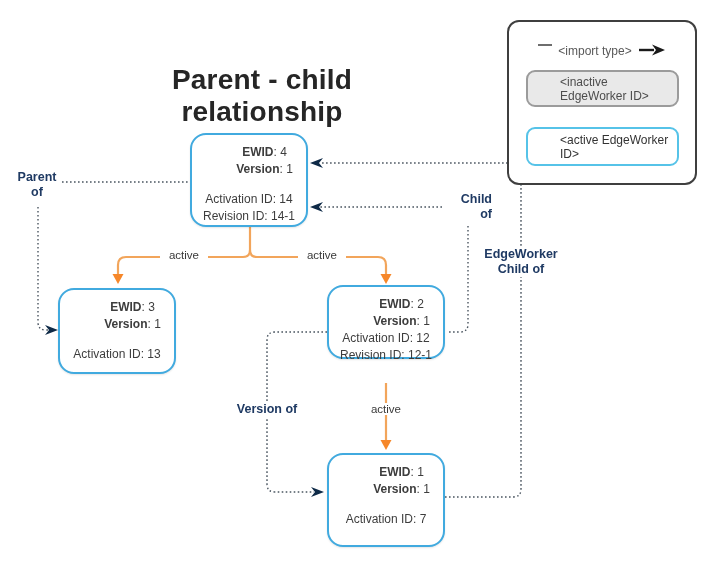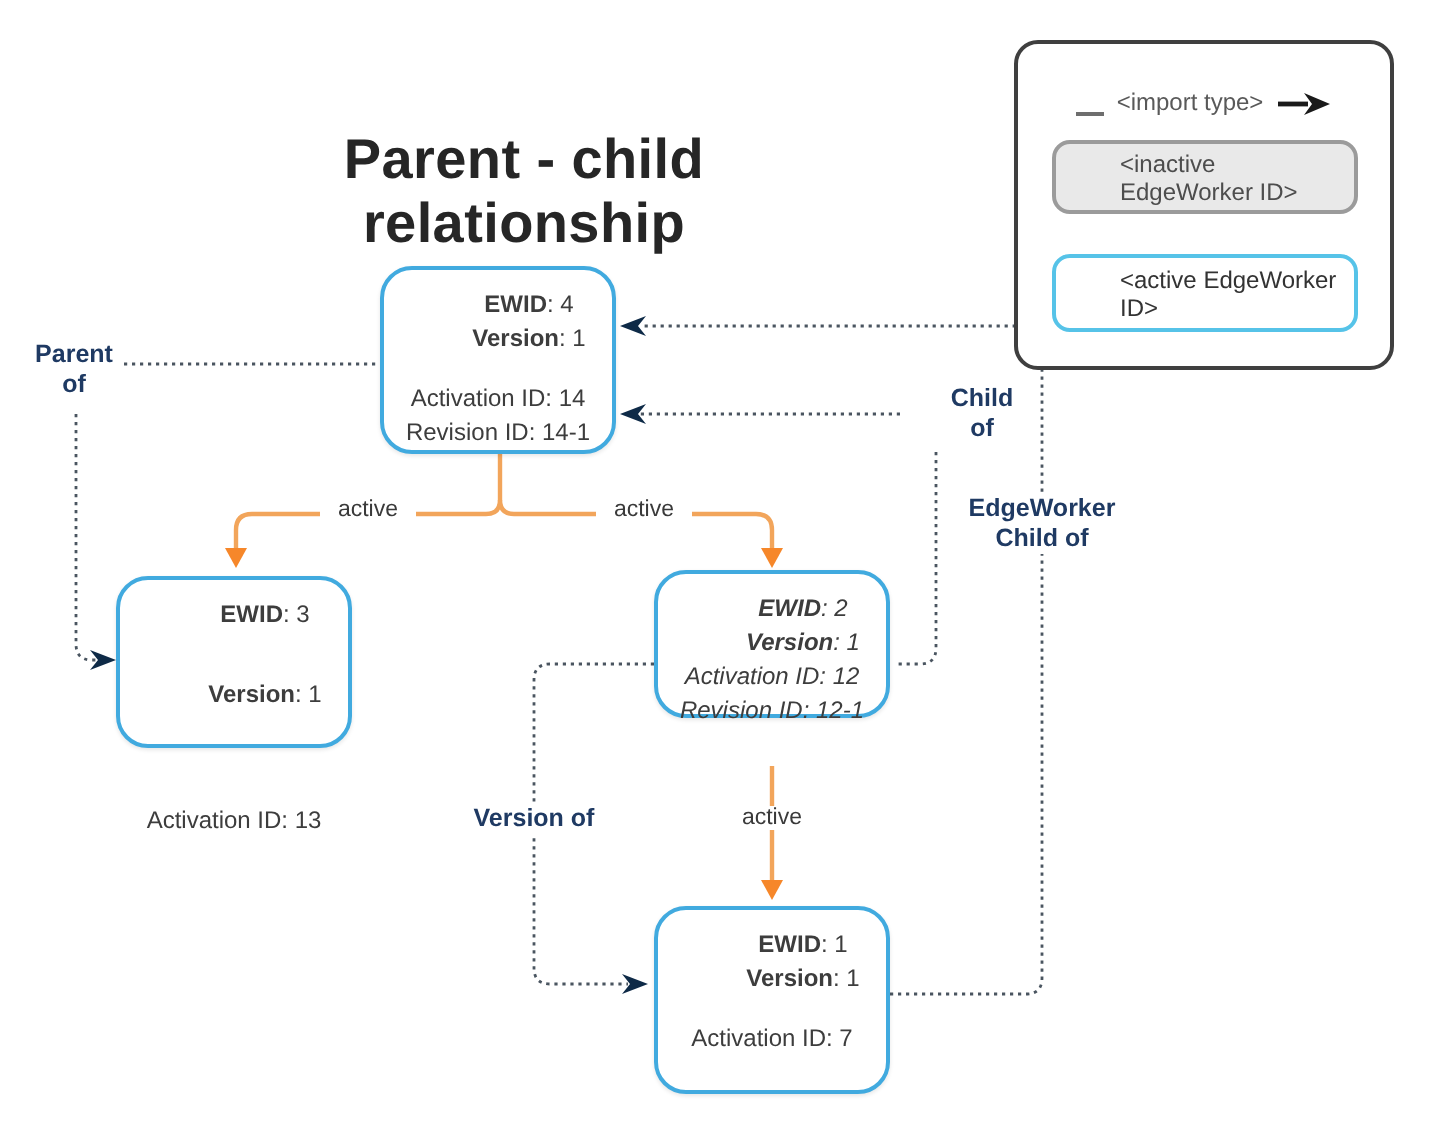--- a/index.html
+++ b/index.html
@@ -15,41 +15,41 @@
   .page-title { position:absolute; left:97px; top:64px; width:330px; text-align:center;
     font-size:28px; font-weight:bold; color:#262626; z-index:3; letter-spacing:0.2px; }
 
   .node { position:absolute; background:#fff; border:2px solid var(--node-border);
     border-radius:16px; box-sizing:border-box; display:flex; flex-direction:column;
     align-items:center; padding-top:9px; font-size:12px; line-height:17px; color:#3d3d3d;
     z-index:2; box-shadow:0 1px 2px rgba(0,0,0,0.10); }
   .node b { font-weight:bold;padding-left:31px; }
   .node .spacer { height:13px; }
   #node-ewid-4 { left:190px; top:133px; width:118px; height:94px; }
-  #node-ewid-3 { left:58px;  top:288px; width:118px; height:86px;gap:23px; }
-  #node-ewid-2 { left:327px; top:285px; width:118px; height:74px;font-style:italic; }
+  #node-ewid-3 { left:58px;  top:288px; width:118px; height:86px; }
+  #node-ewid-2 { left:327px; top:285px; width:118px; height:74px; }
   #node-ewid-1 { left:327px; top:453px; width:118px; height:94px; }
 
   .rel-label { position:absolute; z-index:3; text-align:center; font-size:12.5px; line-height:15px;
     font-weight:bold; color:var(--relation-label); background:#fff; }
   #lbl-parent-of-top { left:12px; top:170px; width:50px; }
-  #lbl-child-of { left:467px; top:192px; width:48px; }
+  #lbl-child-of { left:444px; top:192px; width:48px;text-align:right; }
   #lbl-transitive { left:479px; top:247px; width:84px; }
   #lbl-parent-of-mid { left:236px; top:402px; width:62px; }
 
   .active-label { position:absolute; z-index:3; text-align:center; font-size:11.5px;
     color:#3a3a3a; background:#fff; padding:0 2px; }
   #lbl-active-left { left:160px; top:249px; width:44px; }
   #lbl-active-right { left:298px; top:249px; width:44px; }
   #lbl-active-bottom { left:362px; top:403px; width:44px; }
 
   .legend { position:absolute; left:507px; top:20px; width:190px; height:165px; z-index:5;
     background:#fff; border:2px solid var(--legend-border); border-radius:12px; box-sizing:border-box; }
   .legend-import { position:absolute; left:0; top:22px; width:100%; display:flex;
-    align-items:flex-end; justify-content:center; gap:6px; font-size:12px; color:#595959; }
+    align-items:flex-start; justify-content:center; gap:6px; font-size:12px; color:#595959; }
   .legend-dash { display:inline-block; width:14px; height:2px; background:#6e6e6e; }
   .legend-chip { position:absolute; left:17px; width:153px; box-sizing:border-box; border-radius:9px;
     display:flex; align-items:center; justify-content:center; font-size:12px;padding-left:32px; }
   #legend-inactive { top:48px; height:37px; background:var(--inactive-fill);
     border:2px solid var(--inactive-border); color:#4d4d4d; }
   #legend-active { top:105px; height:39px; background:#fff;
     border:2px solid var(--active-border); color:#333; }
 </style>
 </head>
 <body>

